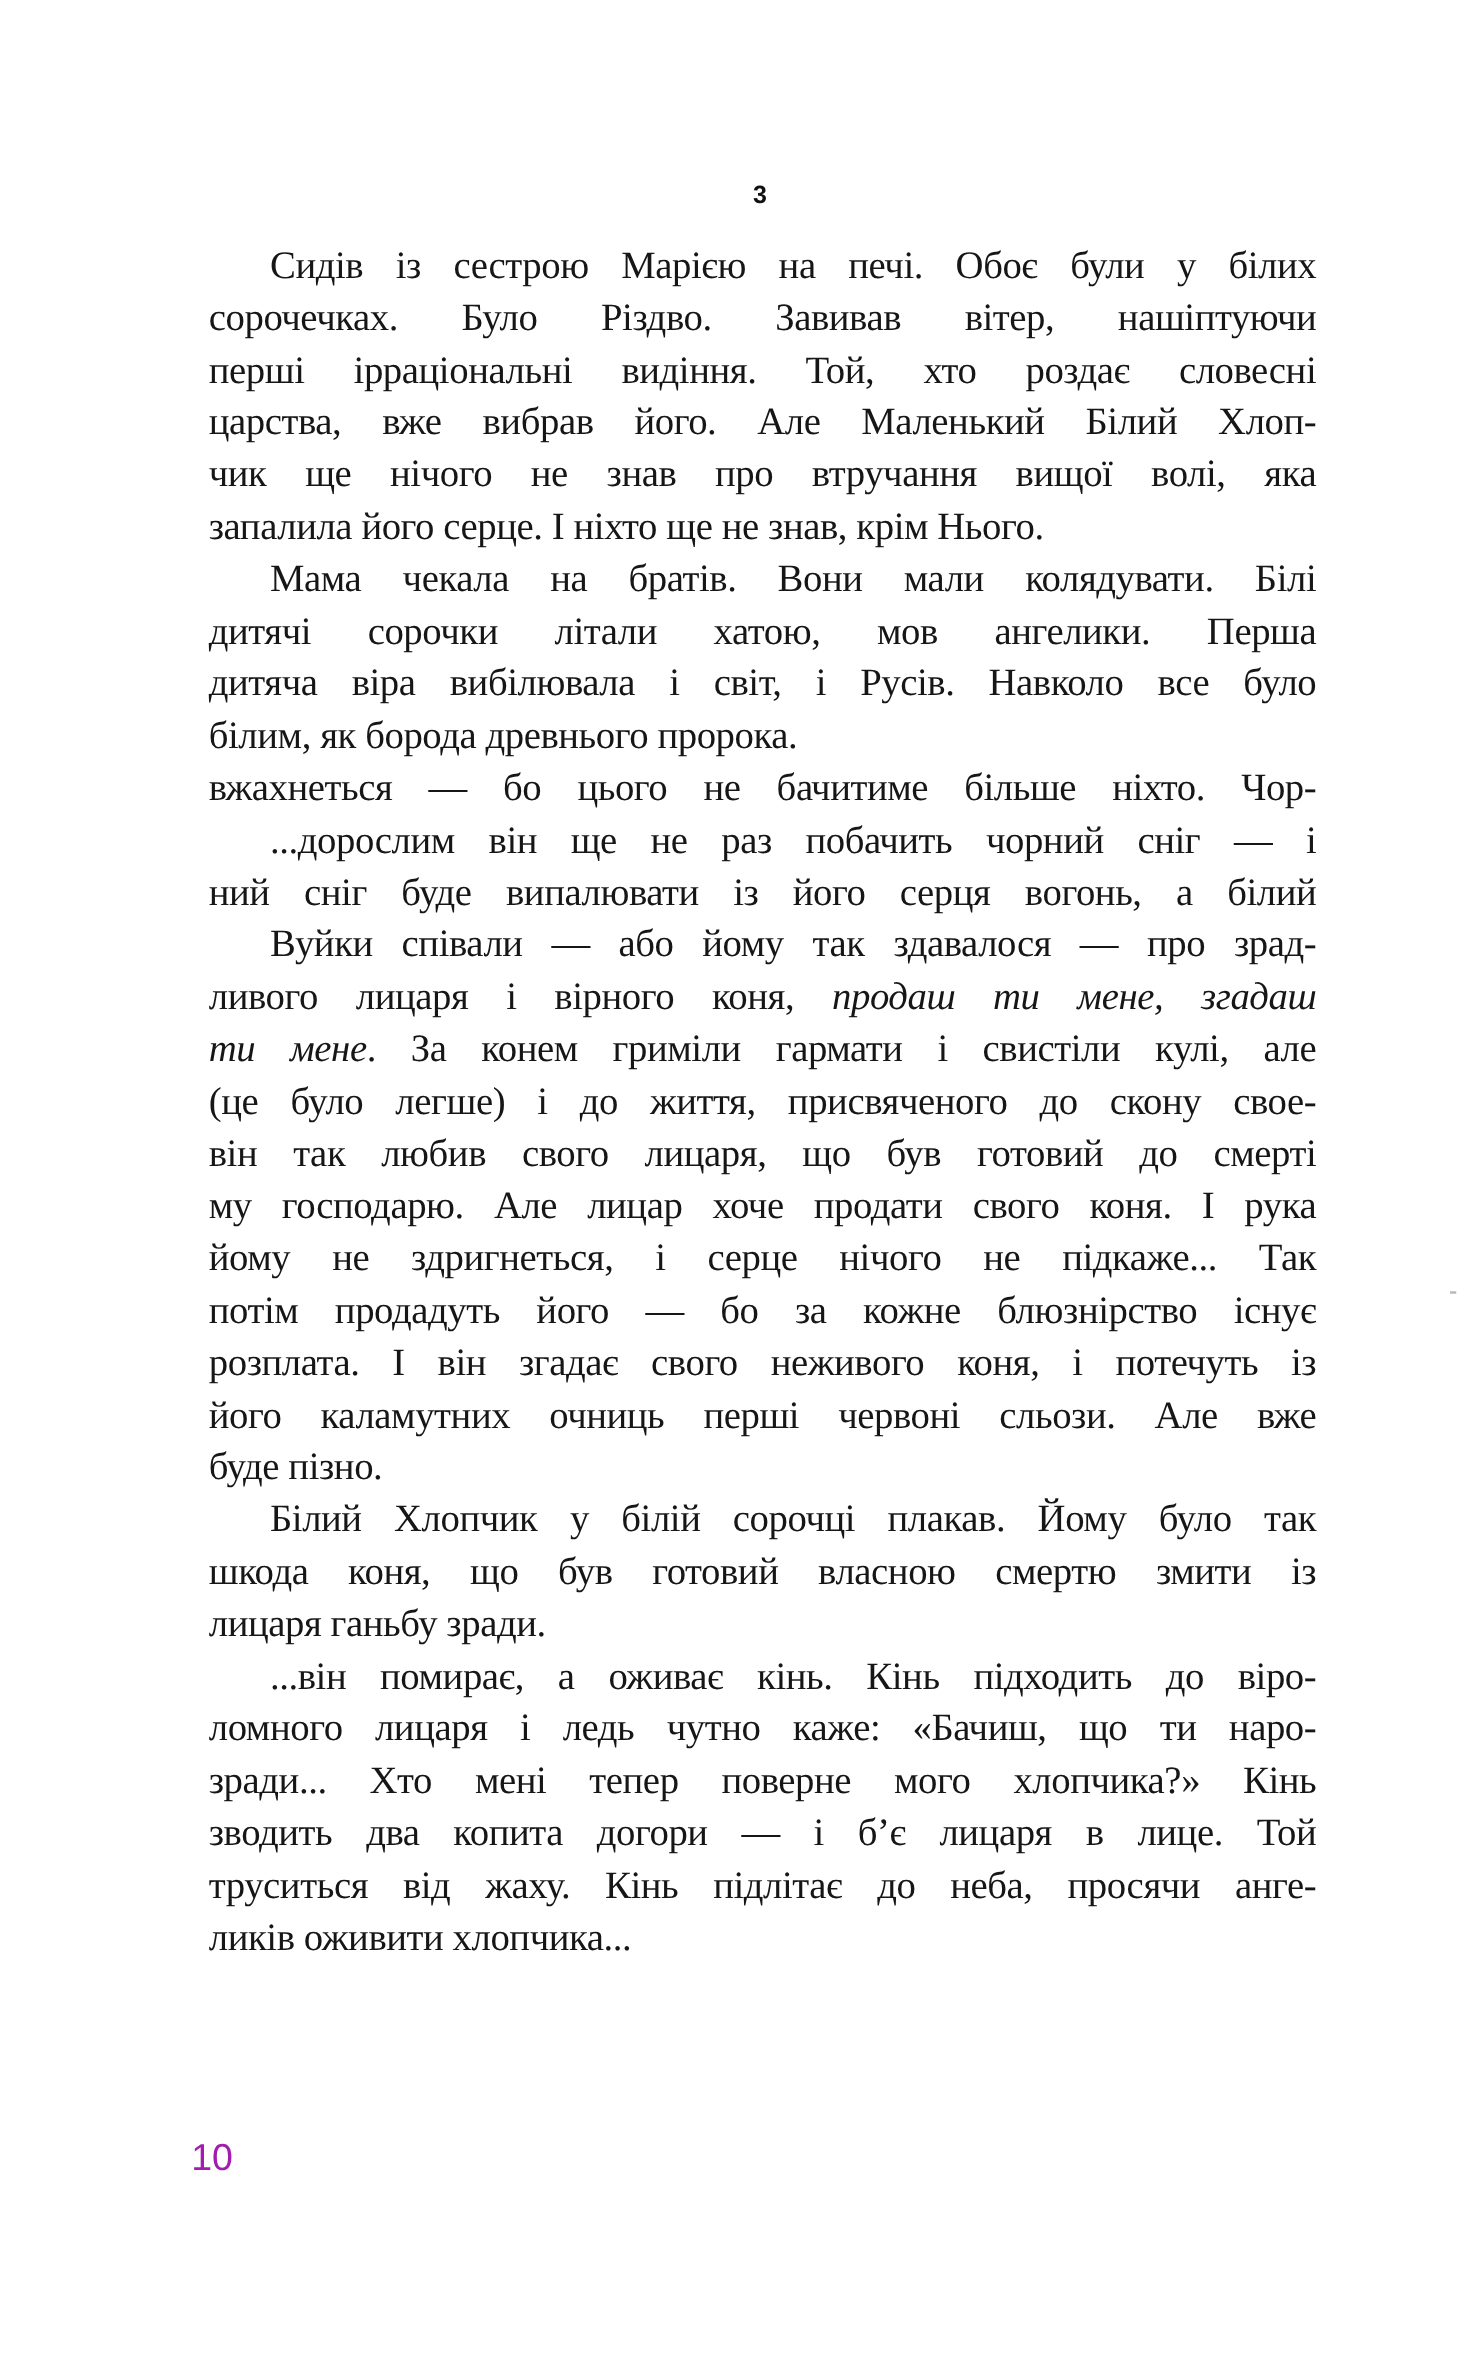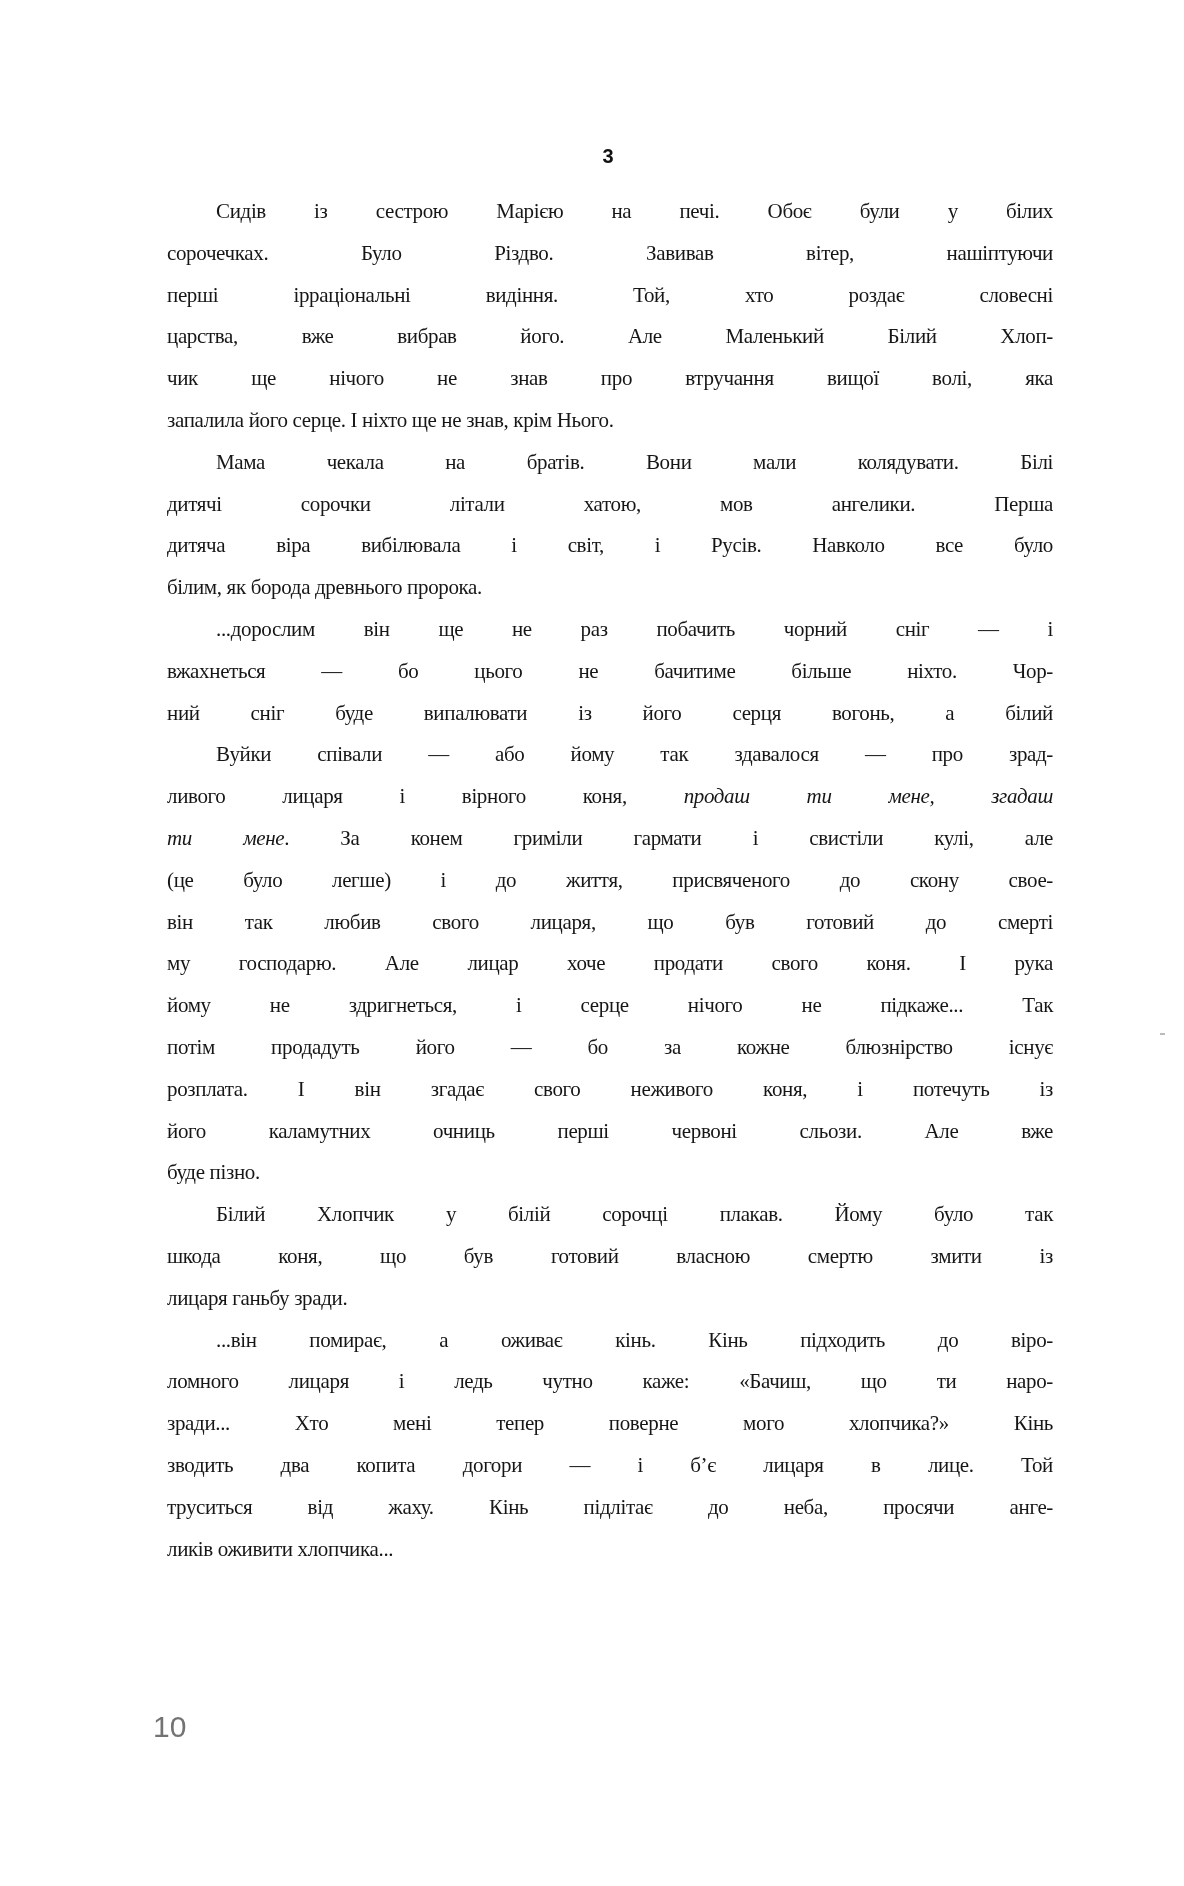--- a/index.html
+++ b/index.html
@@ -37,39 +37,39 @@
     .text-block {
       position: absolute;
       left: 167px;
       top: 191px;
       width: 886px;
     }
     .line {
       display: block;
       height: 41.8px;
       line-height: 41.8px;
-      font-size: 21px;
+      font-size: 31px;
       white-space: nowrap;
       text-align: justify;
       text-align-last: justify;
       letter-spacing: -0.35px;
       word-spacing: 0px;
       transform-origin: left center;
     }
     .line.indent { padding-left: 49px; }
     .line.last { text-align-last: left; }
     .line .it { font-style: italic; margin-top: 43px; }
     .page-number {
       position: absolute;
       left: 153px;
       top: 1707px;
       font-family: "Liberation Sans", "DejaVu Sans", sans-serif;
       font-size: 30px;
       line-height: 40px;
-      color: #737373;
+      color: #a21caf;
     }
     .scan-speck {
       position: absolute;
       left: 1160px;
       top: 1033px;
       width: 5px;
       height: 2px;
       background: #bbbbbb;
     }
   </style>
@@ -83,22 +83,22 @@
       <div class="line indent"><span>Сидів із сестрою Марією на печі. Обоє були у білих</span></div>
       <div class="line"><span>сорочечках. Було Різдво. Завивав вітер, нашіптуючи</span></div>
       <div class="line"><span>перші ірраціональні видіння. Той, хто роздає словесні</span></div>
       <div class="line"><span>царства, вже вибрав його. Але Маленький Білий Хлоп-</span></div>
       <div class="line"><span>чик ще нічого не знав про втручання вищої волі, яка</span></div>
       <div class="line last"><span>запалила його серце. І ніхто ще не знав, крім Нього.</span></div>
       <div class="line indent"><span>Мама чекала на братів. Вони мали колядувати. Білі</span></div>
       <div class="line"><span>дитячі сорочки літали хатою, мов ангелики. Перша</span></div>
       <div class="line"><span>дитяча віра вибілювала і світ, і Русів. Навколо все було</span></div>
       <div class="line last"><span>білим, як борода древнього пророка.</span></div>
+      <div class="line"><span>вжахнеться — бо цього не бачитиме більше ніхто. Чор-</span></div>
       <div class="line indent"><span>...дорослим він ще не раз побачить чорний сніг — і</span></div>
-      <div class="line"><span>вжахнеться — бо цього не бачитиме більше ніхто. Чор-</span></div>
       <div class="line"><span>ний сніг буде випалювати із його серця вогонь, а білий</span></div>
       <div class="line indent"><span>Вуйки співали — або йому так здавалося — про зрад-</span></div>
       <div class="line"><span>ливого лицаря і вірного коня, </span><span class="it">продаш ти мене, згадаш</span></div>
       <div class="line"><span class="it">ти мене</span><span>. За конем гриміли гармати і свистіли кулі, але</span></div>
       <div class="line"><span>(це було легше) і до життя, присвяченого до скону свое-</span></div>
       <div class="line"><span>він так любив свого лицаря, що був готовий до смерті</span></div>
       <div class="line"><span>му господарю. Але лицар хоче продати свого коня. І рука</span></div>
       <div class="line"><span>йому не здригнеться, і серце нічого не підкаже... Так</span></div>
       <div class="line"><span>потім продадуть його — бо за кожне блюзнірство існує</span></div>
       <div class="line"><span>розплата. І він згадає свого неживого коня, і потечуть із</span></div>

